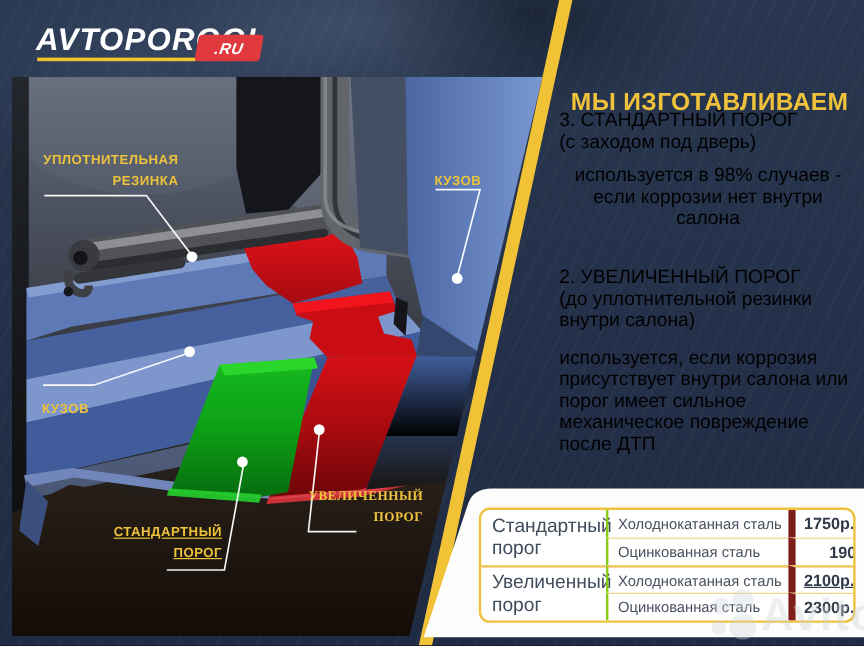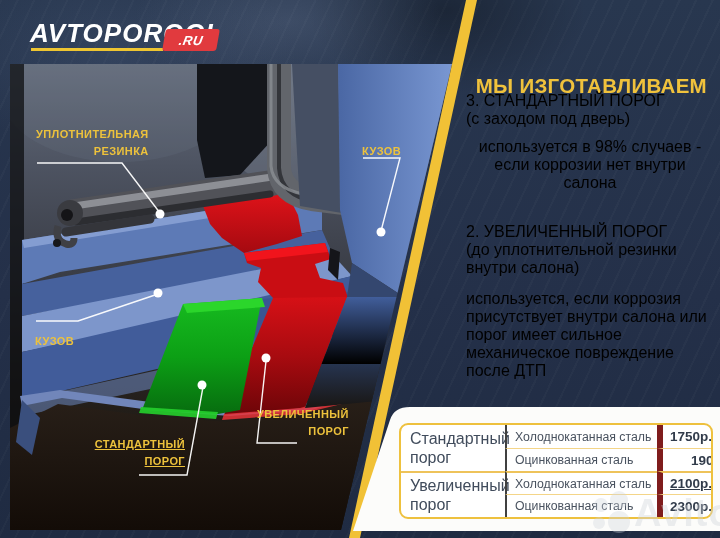--- a/index.html
+++ b/index.html
@@ -20,37 +20,37 @@
   .logo .tld{position:absolute;left:134px;top:9px;width:54px;height:22px;background:#e13a3e;border-radius:3px;
     transform:skewX(-10deg);display:flex;align-items:center;justify-content:center;
     color:#fff;font-weight:bold;font-style:italic;font-size:13px;letter-spacing:.5px;}
   
   .dlabel{position:absolute;color:#edc23c;font-weight:bold;font-size:11px;letter-spacing:.4px;
     line-height:17px;white-space:pre-line;text-align:right;}
   .lb-rubber{left:36px;top:126px;}
   .lb-door{left:362px;top:143px;}
   .lb-body{left:35px;top:305px;margin-top:28px;}
   .lb-standard{left:80px;top:436px;width:105px;text-align:right;text-decoration:underline;}
-  .lb-increased{left:257px;top:406px;}
+  .lb-increased{left:257px;top:406px;font-family:Liberation Serif, serif;}
   
   .heading{position:absolute;right:13px;top:21px;text-align:right;font-weight:bold;
     font-size:20.5px;line-height:23px;letter-spacing:.3px;white-space:pre-line;}
   .heading .h1{color:#f0c23c;display:block;margin-top:30px;}
   .heading .h2{color:#ffffff;display:block;}
   .sec{position:absolute;left:466px;width:248px;}
   .s1-title{top:92px;}
   .sec{position:absolute;}
   
   .ptable{position:absolute;left:399px;top:423px;width:314px;height:96px;background:#ffffff;
     border:2px solid #eec13e;border-radius:9px;box-sizing:border-box;display:grid;
     grid-template-columns:104px 152px 1fr;grid-template-rows:1fr 1fr 1fr 1fr;overflow:hidden;}
   .ptable div{display:flex;align-items:center;box-sizing:border-box;}
   .cell-prod{grid-column:1;padding-left:9px;font-size:16px;line-height:19px;color:#414c5c;white-space:pre-line;}
   .p1{grid-row:1/3;} .p2{grid-row:3/5;border-top:2px solid #eec35a;}
-  .cell-mat{grid-column:2;border-left:2px solid #404040;padding-left:8px;font-size:12.3px;color:#49525f;}
+  .cell-mat{grid-column:2;border-left:2px solid #84cc16;padding-left:8px;font-size:12.3px;color:#49525f;}
   .cell-price{grid-column:3;border-left:6px solid #7f1d1d;padding-left:7px;font-weight:bold;font-size:13.5px;color:#313b4a;}
   .r2{border-top:1.5px solid #f4d588;} .r3{border-top:2px solid #eec35a;} .r4{border-top:1.5px solid #f4d588;}
   
   .wm{position:absolute;left:588px;top:488px;width:140px;height:50px;display:flex;align-items:center;opacity:.9;}
   .wm .mark{width:46px;height:46px;flex:none;}
   .wm .txt{font-weight:bold;font-size:38px;color:rgba(208,213,220,.45);letter-spacing:1px;}
 </style>
 </head>
 <body>
 

